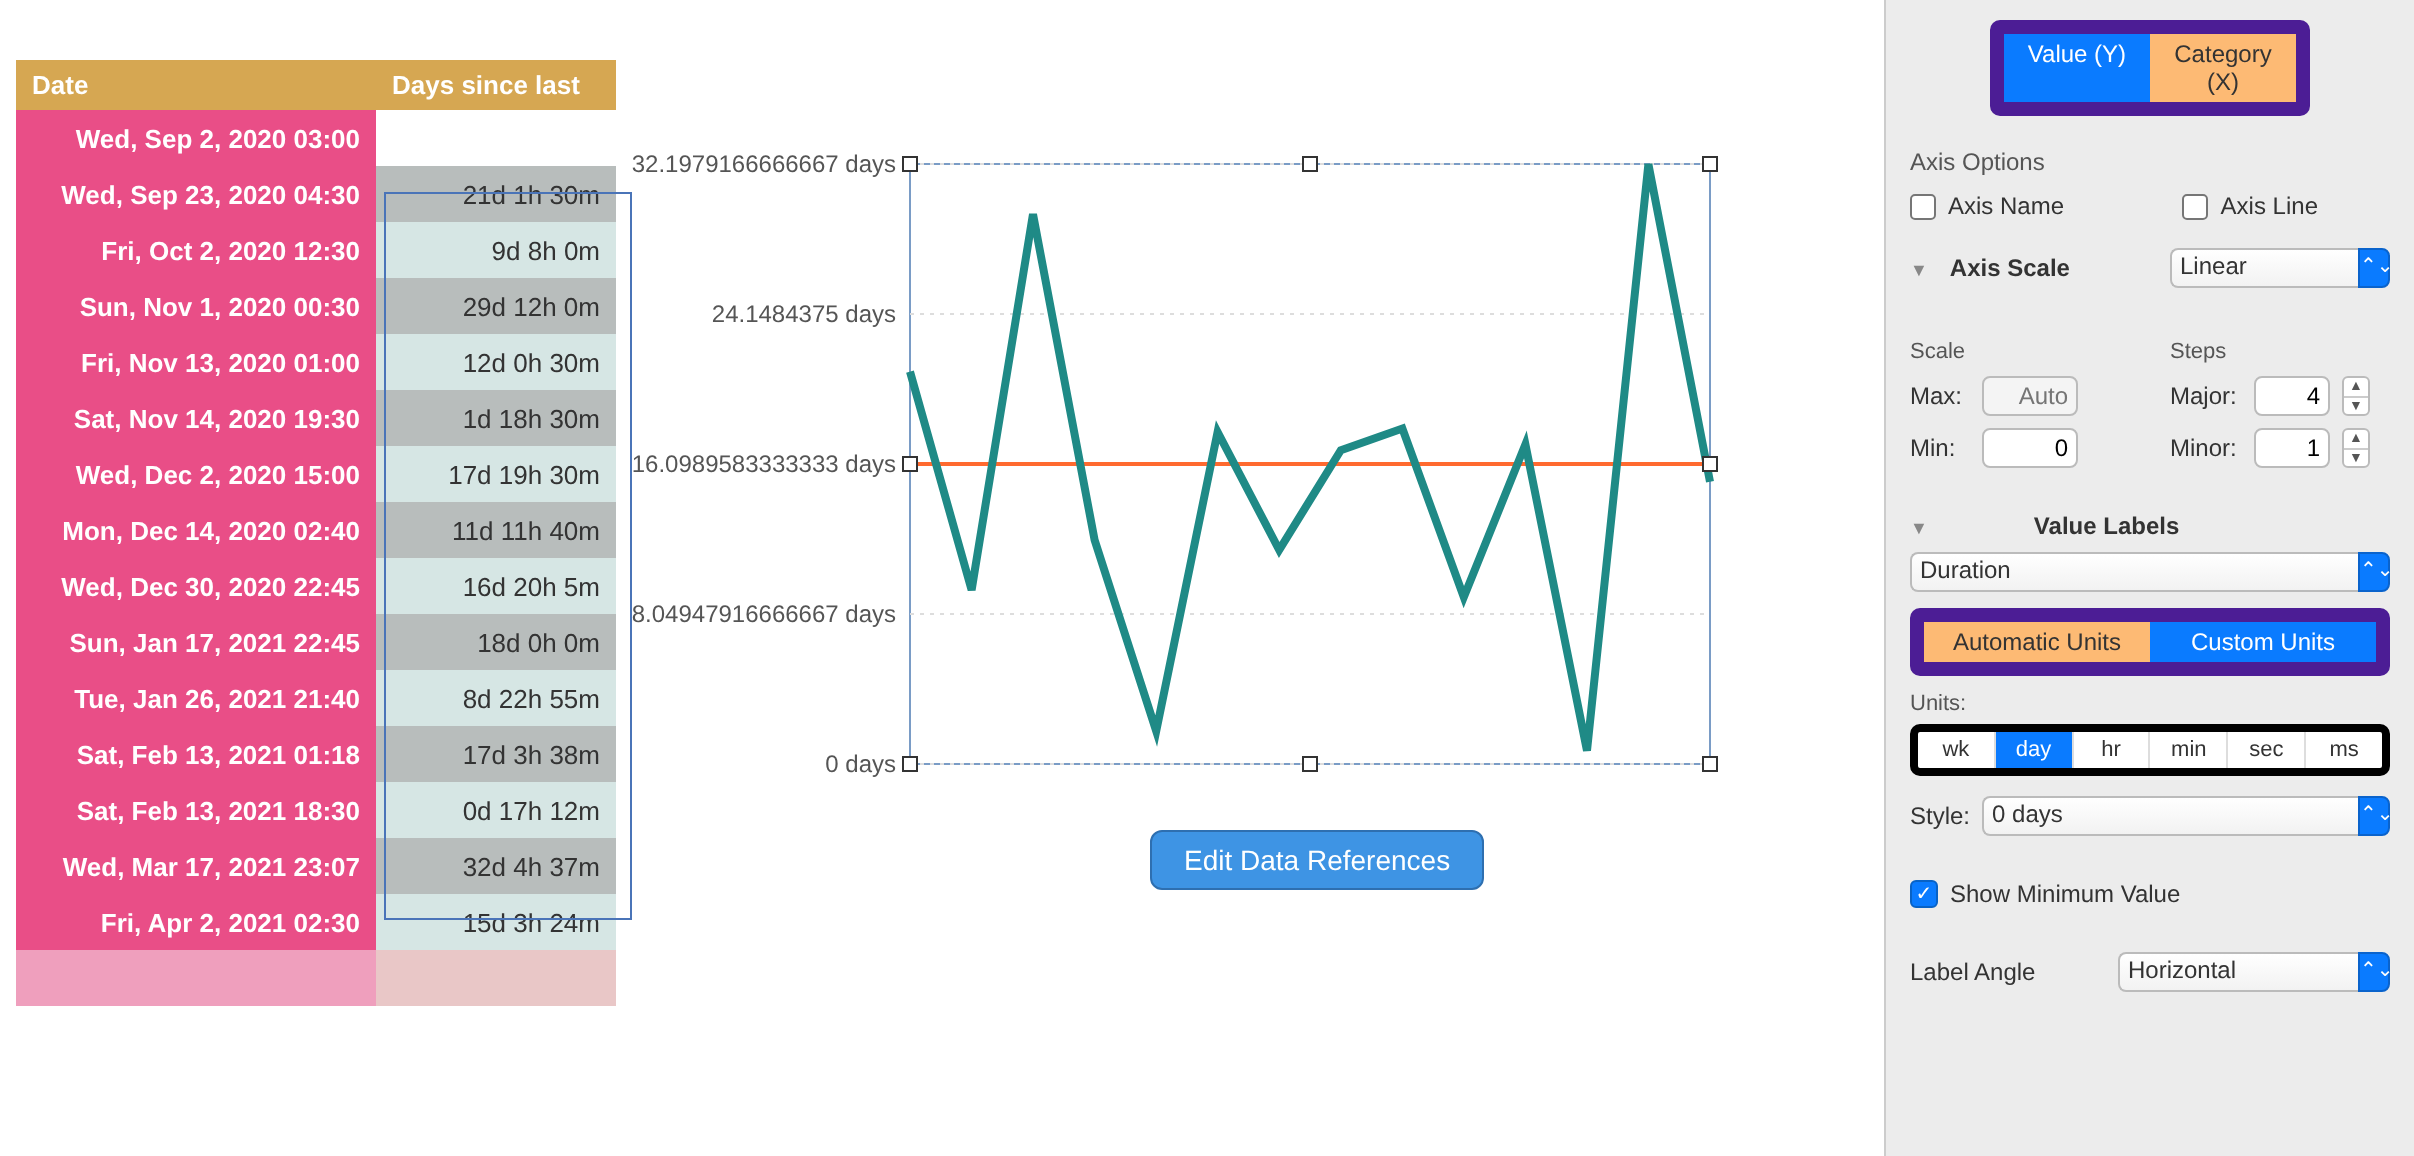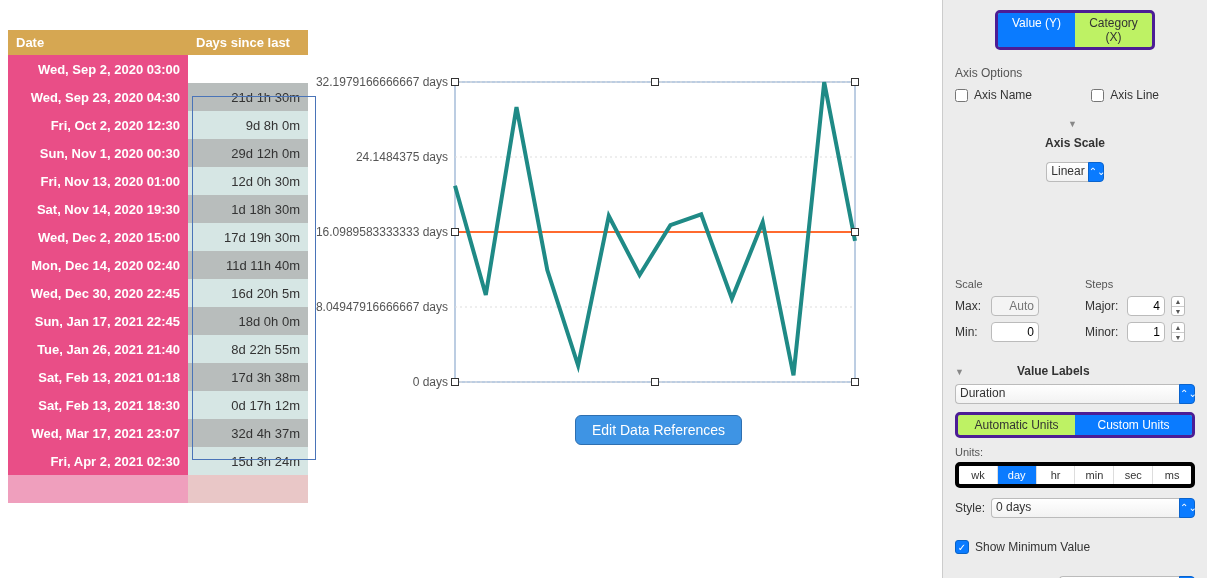--- a/index.html
+++ b/index.html
@@ -107,24 +107,24 @@
     width:265px;
     height:578px;
     background:#ececec;
     border-left:1px solid #ccc;
     padding:10px 12px;
     font-size:12px;
     color:#333;
   }
   .seg {
     display:flex;
-    border:3px solid #4c1d95;
+    border:7px solid #4c1d95;
     border-radius:5px;
     overflow:hidden;
-    background:#bef264;
+    background:#fdba74;
   }
   .seg > div {
     flex:1;
     text-align:center;
     padding:3px 8px;
     cursor:pointer;
     font-size:12px;
   }
   .seg .active {
     background:#0a7bff;
@@ -180,21 +180,21 @@
   .num-input.auto { background:#f4f4f4; color:#aaa;}
   .stepper {
     display:flex;flex-direction:column;
     border:1px solid #bbb;border-radius:3px;
     width:14px;height:20px;overflow:hidden;
     background:#fff;
   }
   .stepper div{flex:1;font-size:7px;text-align:center;line-height:9px;color:#555;cursor:pointer;}
   .stepper div:first-child{border-bottom:1px solid #ccc;}
   .col-split { display:flex; gap:20px;}
-  .col-split > div { flex:1;}
+  .col-split > div { flex:1;margin-top:20px;}
   .sub-label { font-size:11px; color:#555; margin-bottom:4px;}
   .units-seg {
     display:flex;border:4px solid #000000;border-radius:5px;overflow:hidden;background:#fff;
   }
   .units-seg > div {
     flex:1;text-align:center;padding:3px 0;font-size:11px;cursor:pointer;border-right:1px solid #ddd;
   }
   .units-seg > div:last-child{border-right:none;}
   .units-seg .active{background:#0a7bff;color:#fff;}
   .checkbox-blue {
@@ -338,21 +338,21 @@
   <div class="sect-title">Axis Options</div>
   <div class="row">
     <input type="checkbox" class="chk" style="">
     <span>Axis Name</span>
     <span style="flex:1"></span>
     <input type="checkbox" class="chk" style="">
     <span>Axis Line</span>
     <span style="width:30px"></span>
   </div>
 
-  <div class="row" style="margin-top:14px;flex-direction:column;">
+  <div class="row" style="margin-top:14px;">
     <span class="disclosure"></span>
     <span style="font-weight:600;">Axis Scale</span>
     <span style="flex:1"></span>
     <div class="sel-wrap" style="flex:0 0 110px;">
       <div class="insp-select">Linear</div>
       <div class="sel-arrow">⌃⌄</div>
     </div>
   </div>
 
   <div class="col-split" style="margin-top:6px;">

